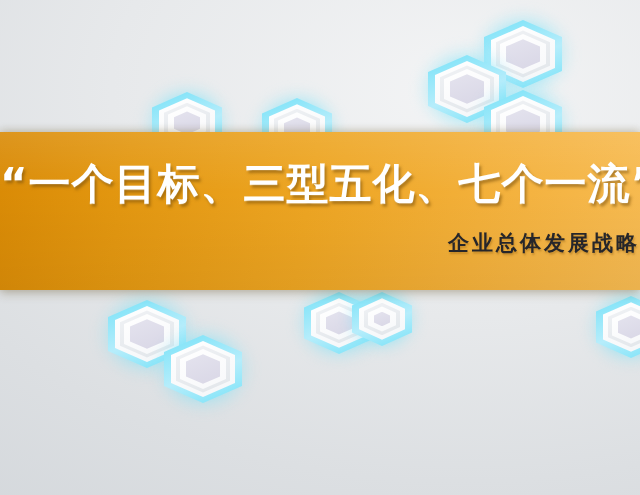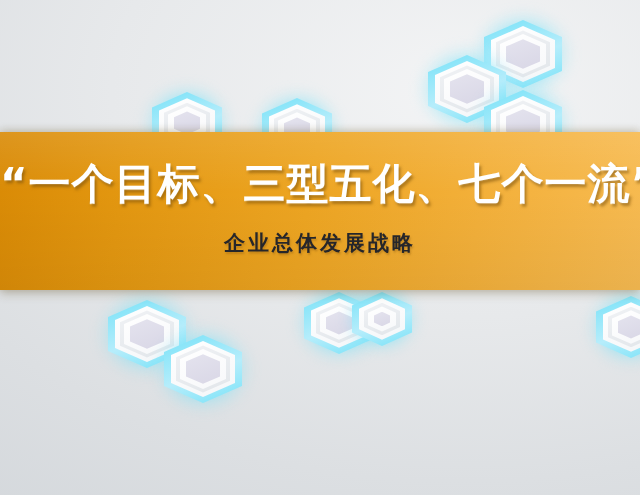--- a/index.html
+++ b/index.html
@@ -41,21 +41,21 @@
   }
   #title{
     position:absolute;left:0;right:0;top:30px;
     text-align:center;color:#ffffff;
     font-size:42px;font-weight:bold;letter-spacing:1px;line-height:1.05;
     text-shadow:2px 3px 3px rgba(120,78,10,.55),0 1px 0 rgba(255,255,255,.25);
     white-space:nowrap;
   }
   #subtitle{
     position:absolute;left:0;right:0;top:97px;
-    text-align:center;color:#26262a;
+    text-align:right;color:#26262a;
     font-size:21px;font-weight:bold;letter-spacing:3px;
     text-shadow:1px 2px 2px rgba(150,100,20,.45);
     white-space:nowrap;
   }
 </style>
 </head>
 <body>
 
 <div id="slide">
 

